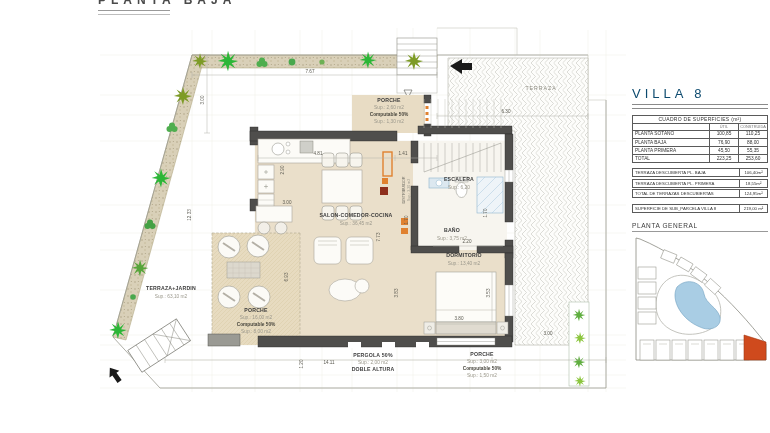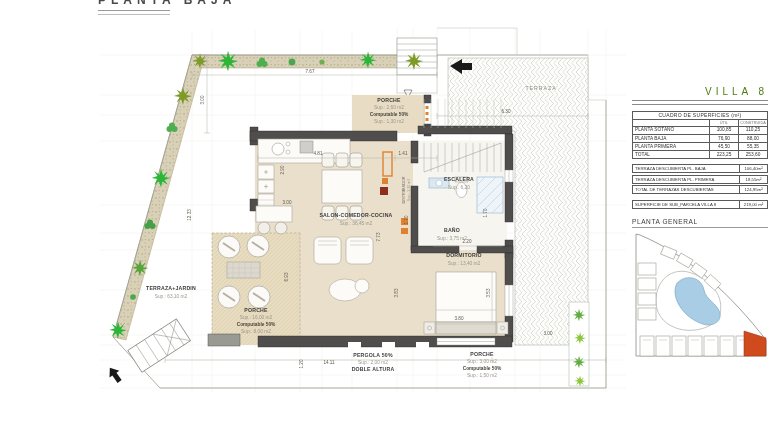--- a/index.html
+++ b/index.html
@@ -24,21 +24,21 @@
   .terr{font-size:5.2px;fill:#8d8b80;text-anchor:middle;letter-spacing:1px;}
   .wall{fill:#4f4e4c;stroke:#2b2b2b;stroke-width:.4;}
   .furn{fill:#fcfbf7;stroke:#a8a49a;stroke-width:.6;}
   .bnd{stroke:#9a9a90;stroke-width:.8;fill:none;}
   .bnd2{stroke:#b8b8ae;stroke-width:.5;fill:none;}
   .dml{stroke:#b3b3a9;stroke-width:.5;}
   .grid{stroke:#ecece7;stroke-width:.5;}
   .dash{stroke:#b0a88e;stroke-width:.6;stroke-dasharray:2.5 1.6;fill:none;}
 
   .panel{position:absolute;left:632px;top:86px;width:136px;color:#333;}
-  .villa-title{text-align:right;font-size:10px;letter-spacing:4px;color:#4d7c0f;}
+  .villa-title{text-align:left;font-size:13px;letter-spacing:4px;color:#0c4a6e;}
   .dbl-rule{margin-top:3px;height:3px;border-top:1px solid #8a8a8a;border-bottom:1px solid #8a8a8a;}
   table{border-collapse:collapse;width:100%;margin-top:6px;}
   .stable td,.stable th{border:.8px solid #5a5a5a;font-size:4.8px;font-weight:normal;
     padding:.8px 2px;line-height:1.15;color:#333;}
   .stable .cap{text-align:center;font-size:5px;letter-spacing:.3px;}
   .stable .colh{font-size:3.9px;color:#777;text-align:center;padding:.4px 1px;}
   .stable .num{text-align:center;width:24px;}
   .trow{display:flex;border:.8px solid #5a5a5a;margin-top:1.4px;align-items:stretch;}
   .trow .lbl{flex:1;font-size:4.3px;padding:1px 2px;color:#333;}
   .trow .val{width:25px;border-left:.8px solid #5a5a5a;font-size:4.3px;

